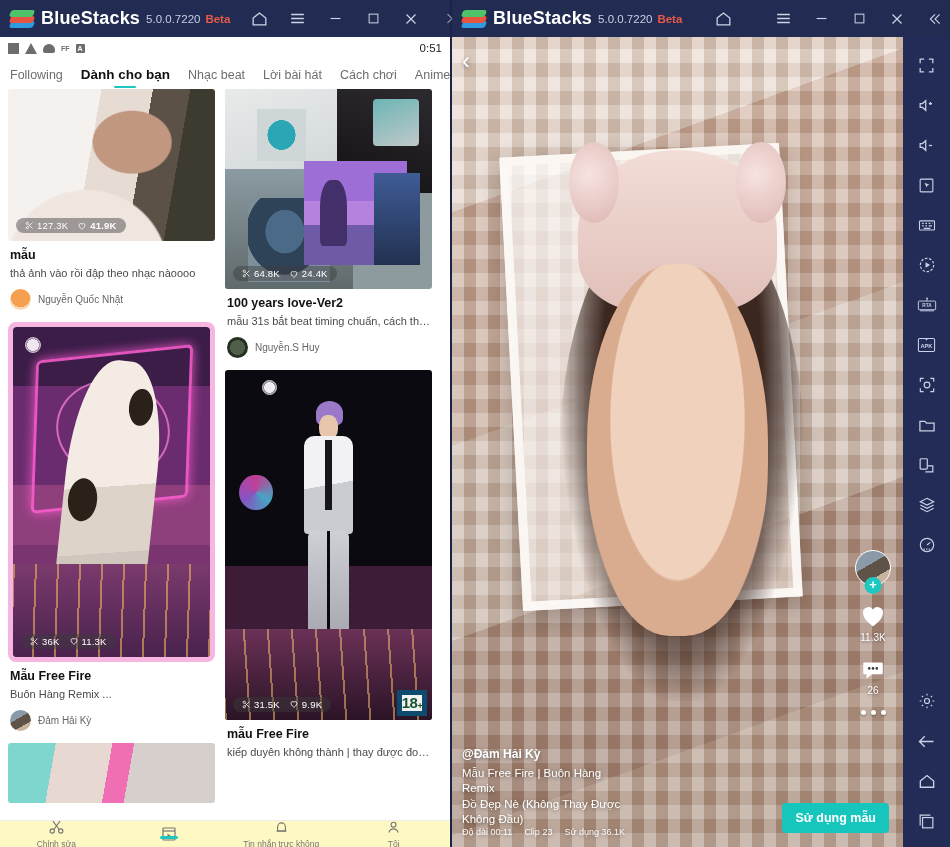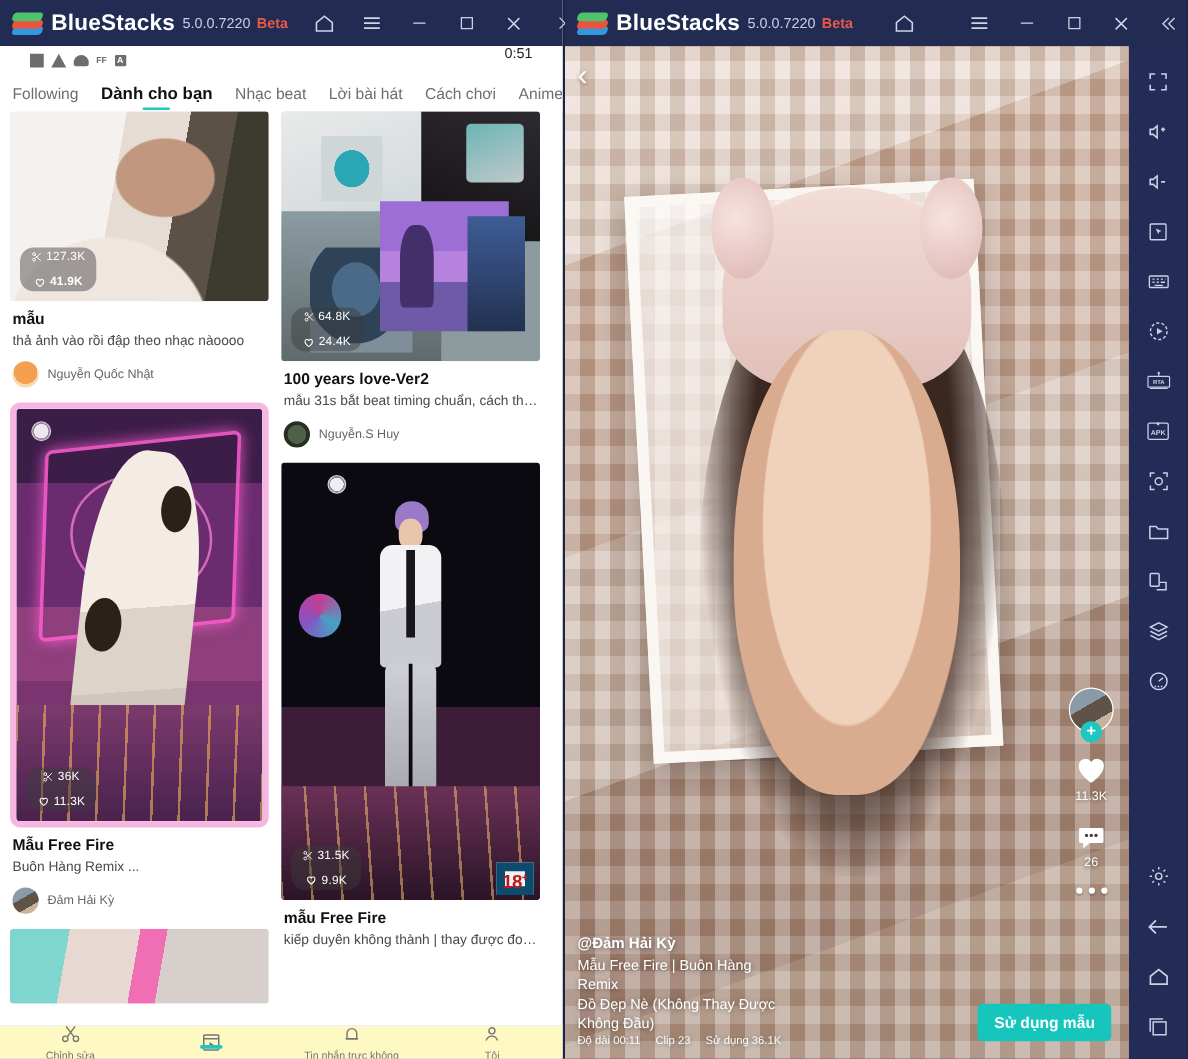--- a/index.html
+++ b/index.html
@@ -30,21 +30,21 @@
     color: #cfd4e8; cursor: pointer;
   }
   .bs-btn svg { display: block; }
 
   
   .left-win { width: 452px; height: 847px; display: flex; flex-direction: column;
               background: #fff; border-right: 2px solid #1b2348; position: relative; }
   .left-body { flex: 1; background: #fff; position: relative; overflow: hidden; }
 
   .android-status {
-    height: 22px; display: flex; padding: 0 24px;
+    height: 22px; display: flex; align-items: center; padding: 0 8px;
     background: #fff; color: #3c3c3c; font-size: 11px;
   }
   .status-icons { display: flex; align-items: center; gap: 6px; }
   .sq { width: 11px; height: 11px; background: #6d6d6d; display: inline-block; }
   .tri { width: 0; height: 0; border-left: 6px solid transparent; border-right: 6px solid transparent;
          border-bottom: 11px solid #6d6d6d; }
   .blob { width: 12px; height: 9px; background: #6d6d6d; border-radius: 6px 6px 2px 2px; }
   .mini { font-size: 7px; font-weight: bold; color: #6d6d6d; }
   .boxed { font-size: 7px; font-weight: bold; color: #fff; background: #6d6d6d;
            padding: 1px 2px; border-radius: 1px; }
@@ -58,23 +58,23 @@
                        bottom: 1px; width: 22px; height: 2.5px; background: #1ec8c0; border-radius: 2px; }
 
   .feed { position: absolute; top: 52px; left: 0; right: 0; bottom: 44px; overflow: hidden;
           padding: 0 8px; }
   .cols { display: flex; gap: 10px; }
   .col { width: 207px; display: flex; flex-direction: column; }
 
   .card { margin-bottom: 12px; }
   .thumb { position: relative; width: 100%; border-radius: 3px; overflow: hidden; }
   .thumb .stats {
-    position: absolute; left: 8px; bottom: 8px; display: flex; align-items: center; gap: 9px;
+    position: absolute; left: 8px; bottom: 8px; display: flex; align-items: flex-end; gap: 9px;
     background: rgba(60,60,60,.45); border-radius: 11px; padding: 2px 9px;
-    color: #fff; font-size: 9.5px; letter-spacing: .2px; flex-direction: column;
+    color: #fff; font-size: 9.5px; letter-spacing: .2px;
   }
   .thumb .stats .it { display: flex; align-items: center; gap: 3px; }
   .card-title { font-size: 12.5px; font-weight: bold; color: #111; margin: 7px 0 0 2px; }
   .card-sub { font-size: 11px; color: #4a4a4a; margin: 5px 0 0 2px; line-height: 1.25;
               overflow: hidden; text-overflow: ellipsis; white-space: nowrap; }
   .card-user { display: flex; align-items: center; gap: 7px; margin: 8px 0 0 2px; }
   .av { width: 21px; height: 21px; border-radius: 50%; flex: 0 0 auto; overflow: hidden;
         background: #ddd; position: relative; }
   .card-user span { font-size: 10px; color: #666; }
 
@@ -141,22 +141,22 @@
   .art4 .legs::after { content:""; position:absolute; left:46%; top:0; width:8%; height:100%; background:#0b0a10; }
   .art4 .glow { position:absolute; left:7%; top:30%; width:16%; height:10%; border-radius:50%;
       background: conic-gradient(#ff4fc1,#59d7ff,#b06cff,#ff4fc1); opacity:.75; }
   .art4 .floor { position:absolute; left:0; bottom:0; width:100%; height:26%;
       background: repeating-linear-gradient(86deg, rgba(255,200,110,.5) 0 2px, rgba(0,0,0,0) 2px 24px),
                   linear-gradient(180deg,#6b3157,#2a1426); }
   .art4 .sunbadge { position:absolute; left:18%; top:3%; width:15px; height:15px; border-radius:50%;
       background: radial-gradient(circle,#f0ecf3 0 58%, #8d8496 59%); border:1px solid #d7d0db; }
   .badge18 {
     position: absolute; right: 5px; bottom: 4px; width: 30px; height: 26px; background: #f2f2f2;
-    border: 7px solid #0c4a6e; color: #b91c1c; font-size: 15px; font-weight: bold;
-    display: flex; align-items: flex-start; justify-content: center; letter-spacing: -.5px;
+    border: 5px solid #0c4a6e; color: #14532d; font-size: 15px; font-weight: bold;
+    display: flex; align-items: flex-end; justify-content: center; letter-spacing: -.5px;
   }
   .badge18 sup { font-size: 9px; }
 
   .art5 { height: 60px; background:
       linear-gradient(100deg,#7fd6cf 0 22%, #e7d9d2 22% 48%, #f06fb4 48% 58%, #d7cfcb 58% 100%); }
 
   .bottom-nav {
     position: absolute; left: 0; right: 0; bottom: 0; height: 27px; background: #fef9c3;
     border-top: 1px solid #eee; display: flex; align-items: center;
   }

